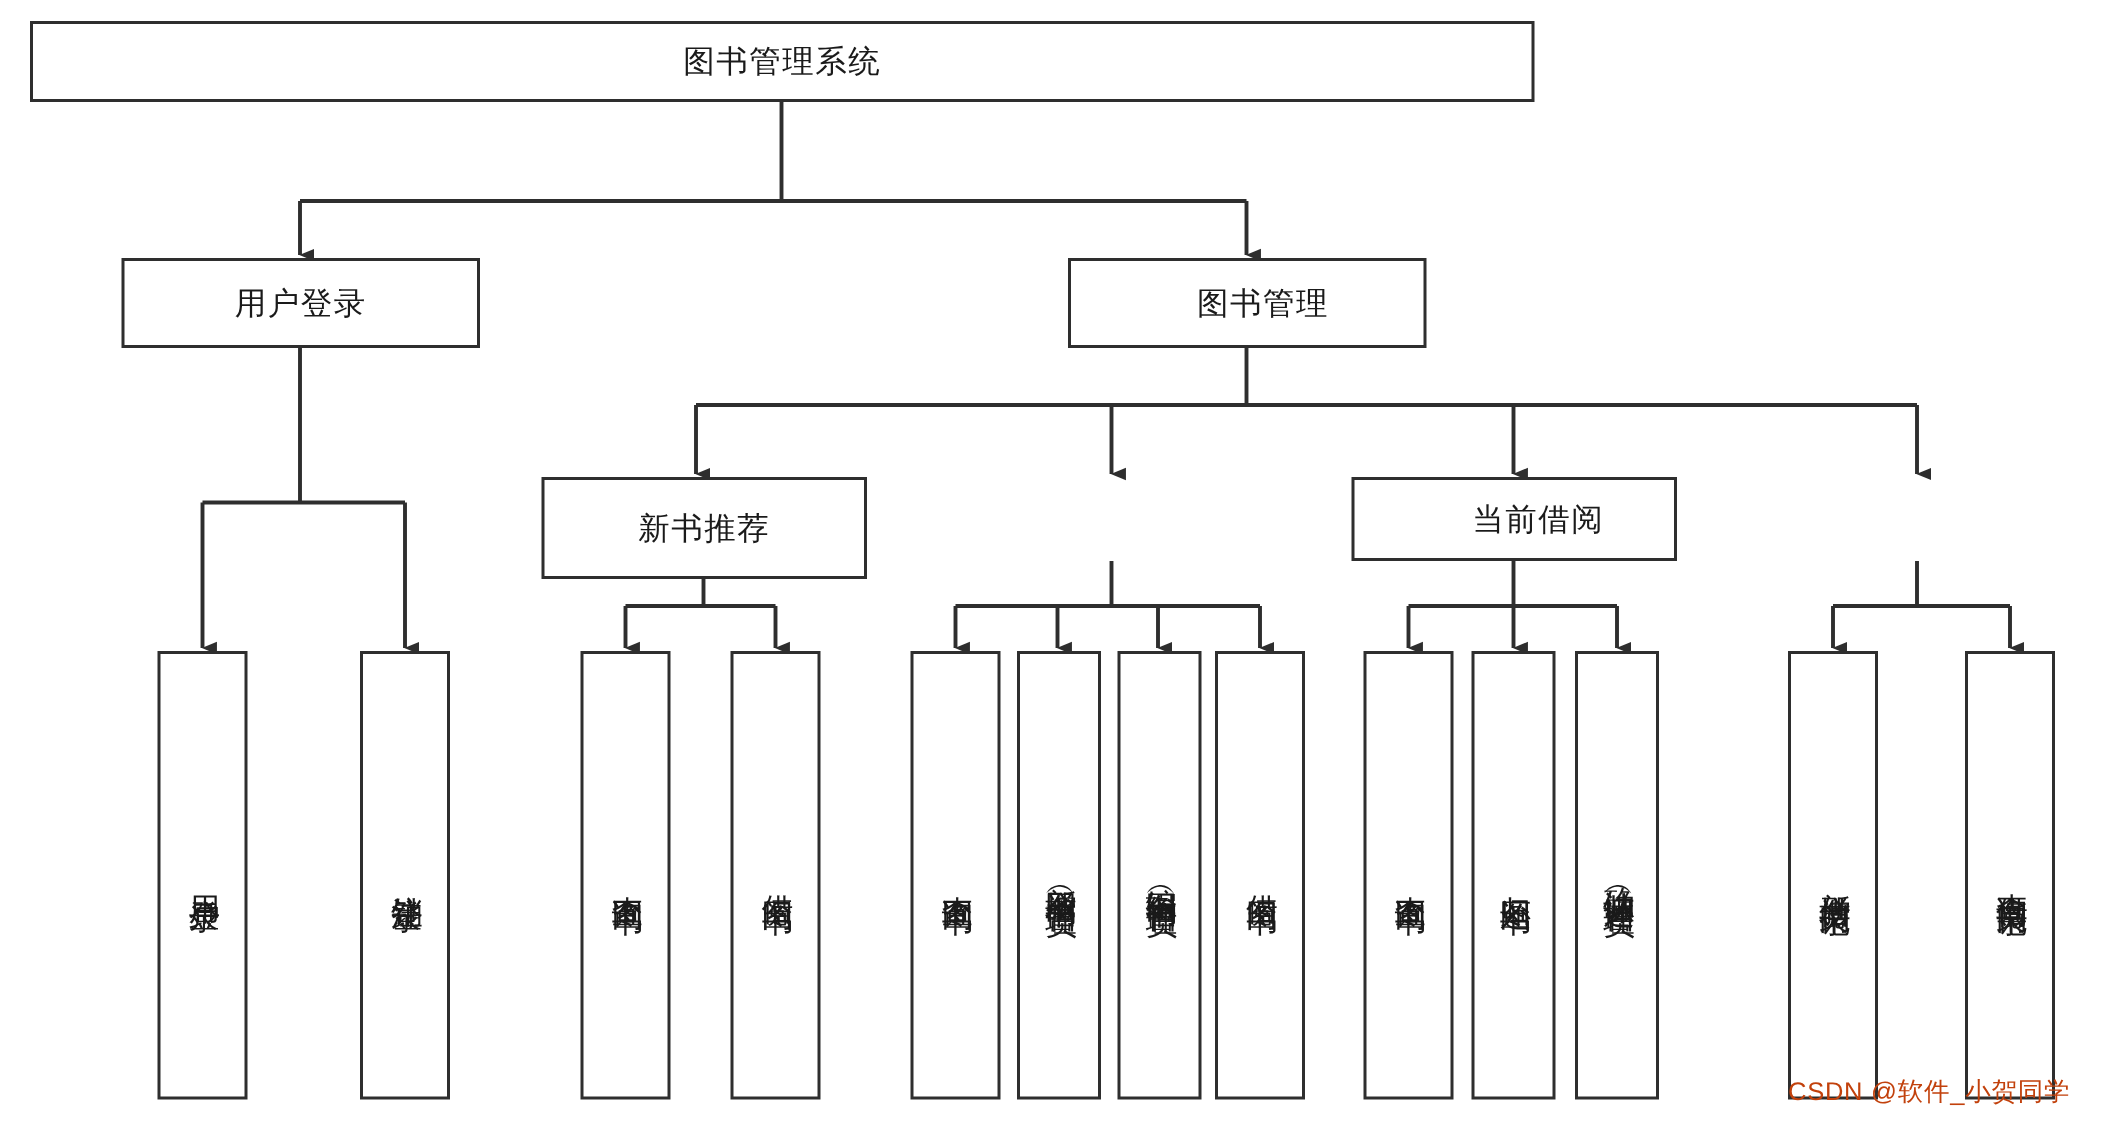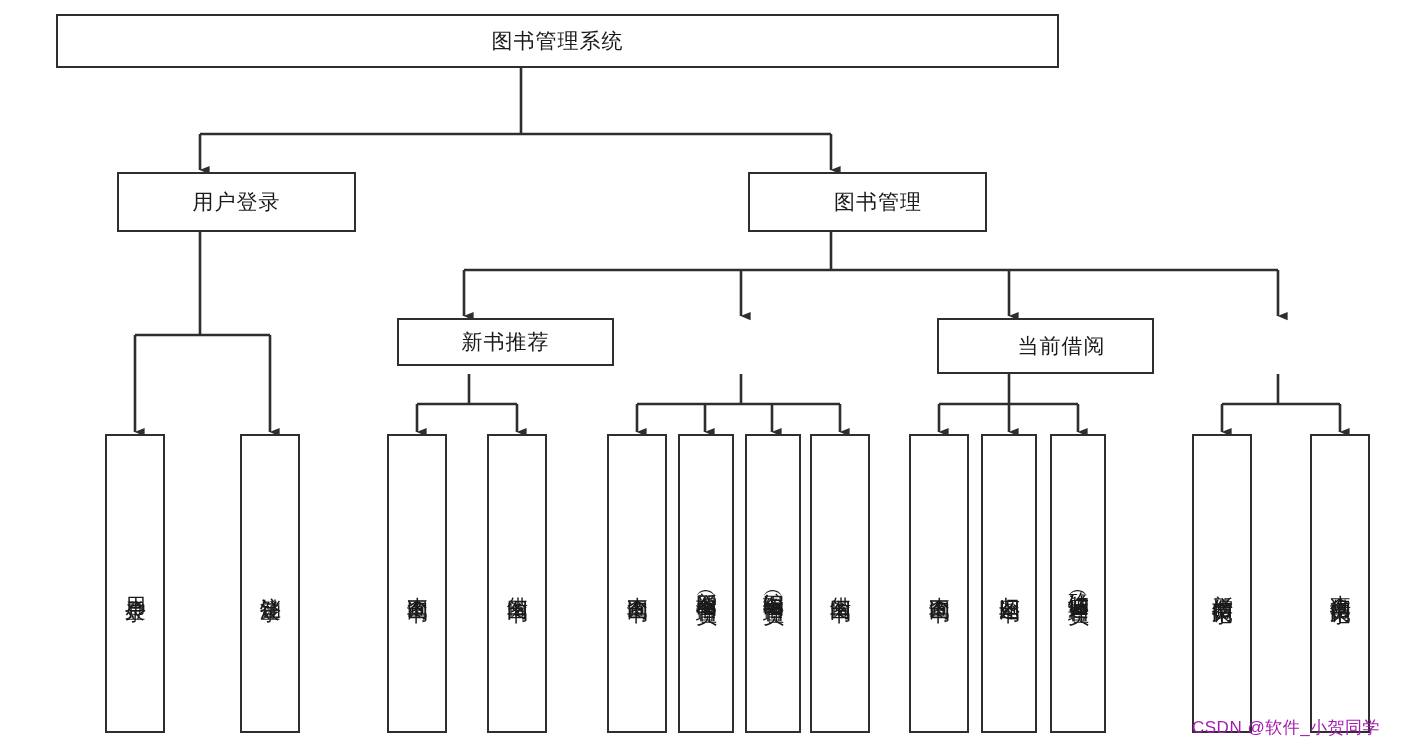--- a/index.html
+++ b/index.html
@@ -32,21 +32,20 @@
     background: #ffffff;
     border: 2px solid #2e2e2e;
     display: flex;
     align-items: center;
     justify-content: center;
     color: #1a1a1a;
   }
   .node.horizontal {
     font-size: 21px;
     letter-spacing: 1px;
-    margin-left: 36px;
   }
   .node.vertical {
     writing-mode: vertical-rl;
     text-orientation: upright;
     font-size: 21px;
     line-height: 1.18;
     letter-spacing: 2px;
     padding: 6px 0;
     text-align: center;
   }
@@ -55,21 +54,21 @@
     text-orientation: upright;
     white-space: normal;
     display: block;
     max-height: 100%;
   }
   .node-title {
     font-size: 22px;
   }
   #watermark {
     position: absolute;
-    color: #a21caf;
+    color: #c2410c;
     font-size: 17px;
     white-space: nowrap;
     letter-spacing: 0.5px;
   }
 </style>
 </head>
 <body>
 
 <div id="diagram-root">
 
@@ -129,21 +128,21 @@
   </div>
 
   <div class="node horizontal" style="left:81px; top:172px; width:239px; height:60px;">
     <span>用户登录</span>
   </div>
 
   <div class="node horizontal" style="left:712px; top:172px; width:239px; height:60px;padding-left:21px;">
     <span>图书管理</span>
   </div>
 
-  <div class="node horizontal" style="left:361px; top:318px; width:217px; height:48px;">
+  <div class="node horizontal" style="left:361px; top:318px; width:217px; height:68px;">
     <span>新书推荐</span>
   </div>
 
 
   <div class="node horizontal" style="left:901px; top:318px; width:217px; height:56px;padding-left:32px;">
     <span>当前借阅</span>
   </div>
 
 
   <div class="node vertical" style="left:105px; top:434px; width:60px; height:299px;">

